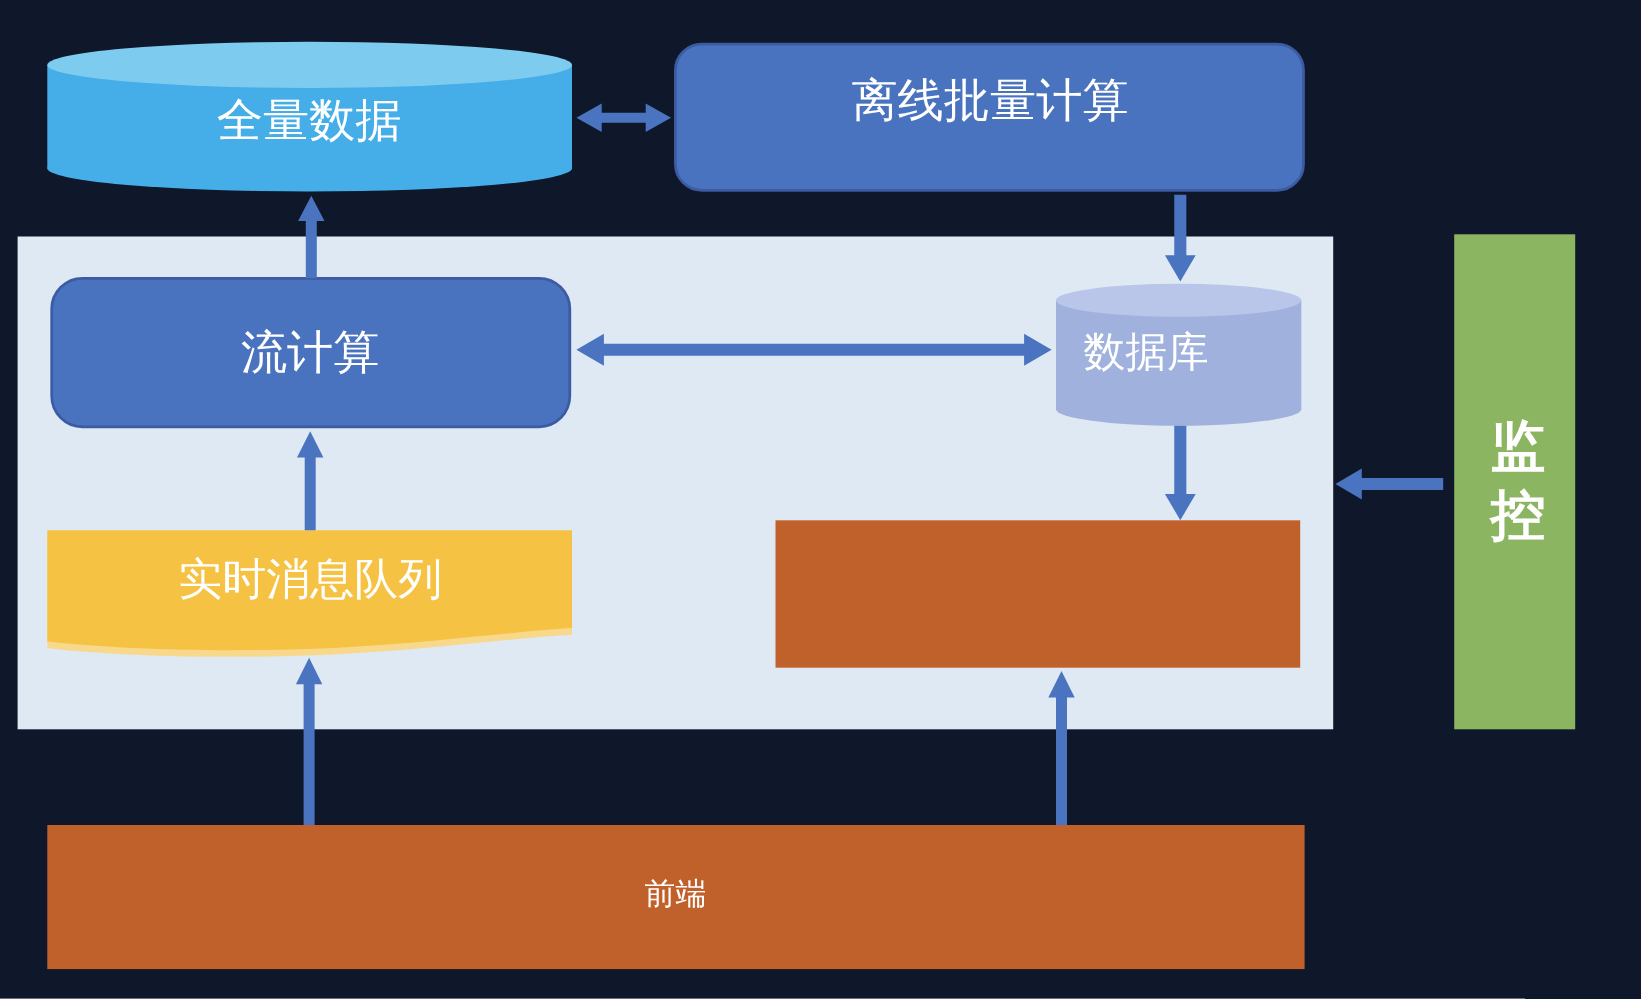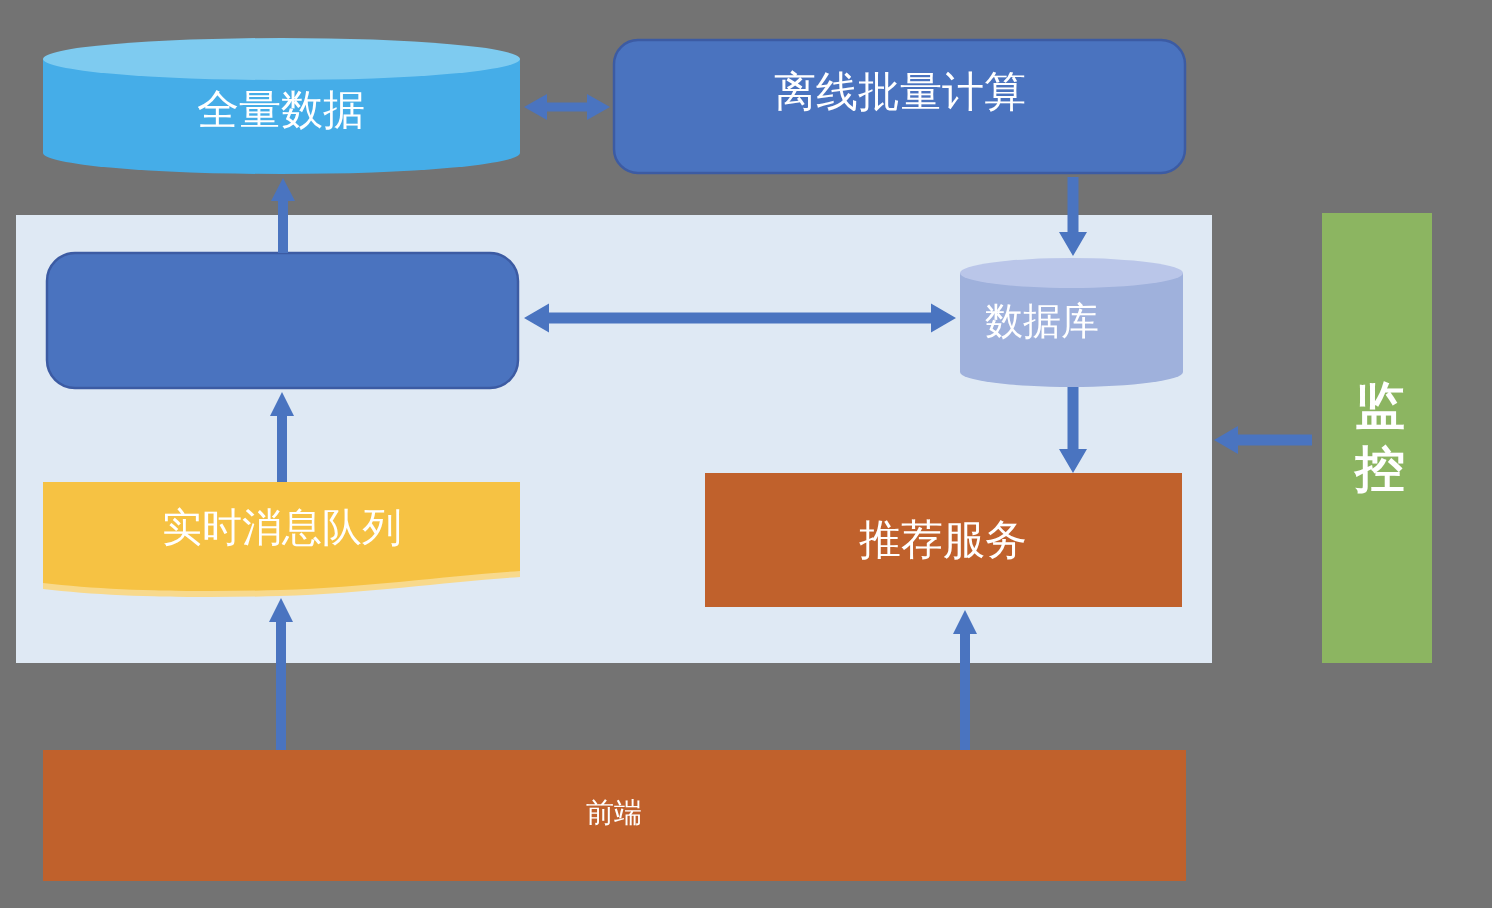--- a/index.html
+++ b/index.html
@@ -1,20 +1,20 @@
 <!DOCTYPE html>
 <html><head>
 <meta charset="utf-8">
 <style>
   html, body { margin: 0; padding: 0; background: #ffffff; }
   .stage {
     position: relative;
     width: 1492px;
     height: 908px;
-    background: #737373;
+    background: #0f172a;
     font-family: "Liberation Sans", sans-serif;
     overflow: hidden;
   }
   .stage svg { position: absolute; left: 0; top: 0; }
   .lbl {
     position: absolute;
     color: #ffffff;
     transform: translate(-50%, -50%);
     white-space: nowrap;
     text-align: center;
@@ -85,19 +85,19 @@
 
     <polygon points="281,598 293,622 286,622 286,750 276,750 276,622 269,622" fill="#4A74C0"></polygon>
 
     <polygon points="965,610 977,634 970,634 970,750 960,750 960,634 953,634" fill="#4A74C0"></polygon>
 
     <polygon points="1214,440 1238,426 1238,434.5 1312,434.5 1312,445.5 1238,445.5 1238,454" fill="#4A74C0"></polygon>
   </svg>
 
   <div class="lbl lbl-full-data">全量数据</div>
   <div class="lbl lbl-offline">离线批量计算</div>
+  <div class="lbl lbl-stream">流计算</div>
   <div class="lbl lbl-database">数据库</div>
   <div class="lbl lbl-queue">实时消息队列</div>
-  <div class="lbl lbl-recommend">推荐服务</div>
   <div class="lbl lbl-frontend">前端</div>
   <div class="lbl lbl-monitoring">监控</div>
 
 </div>
 
 </body></html>

